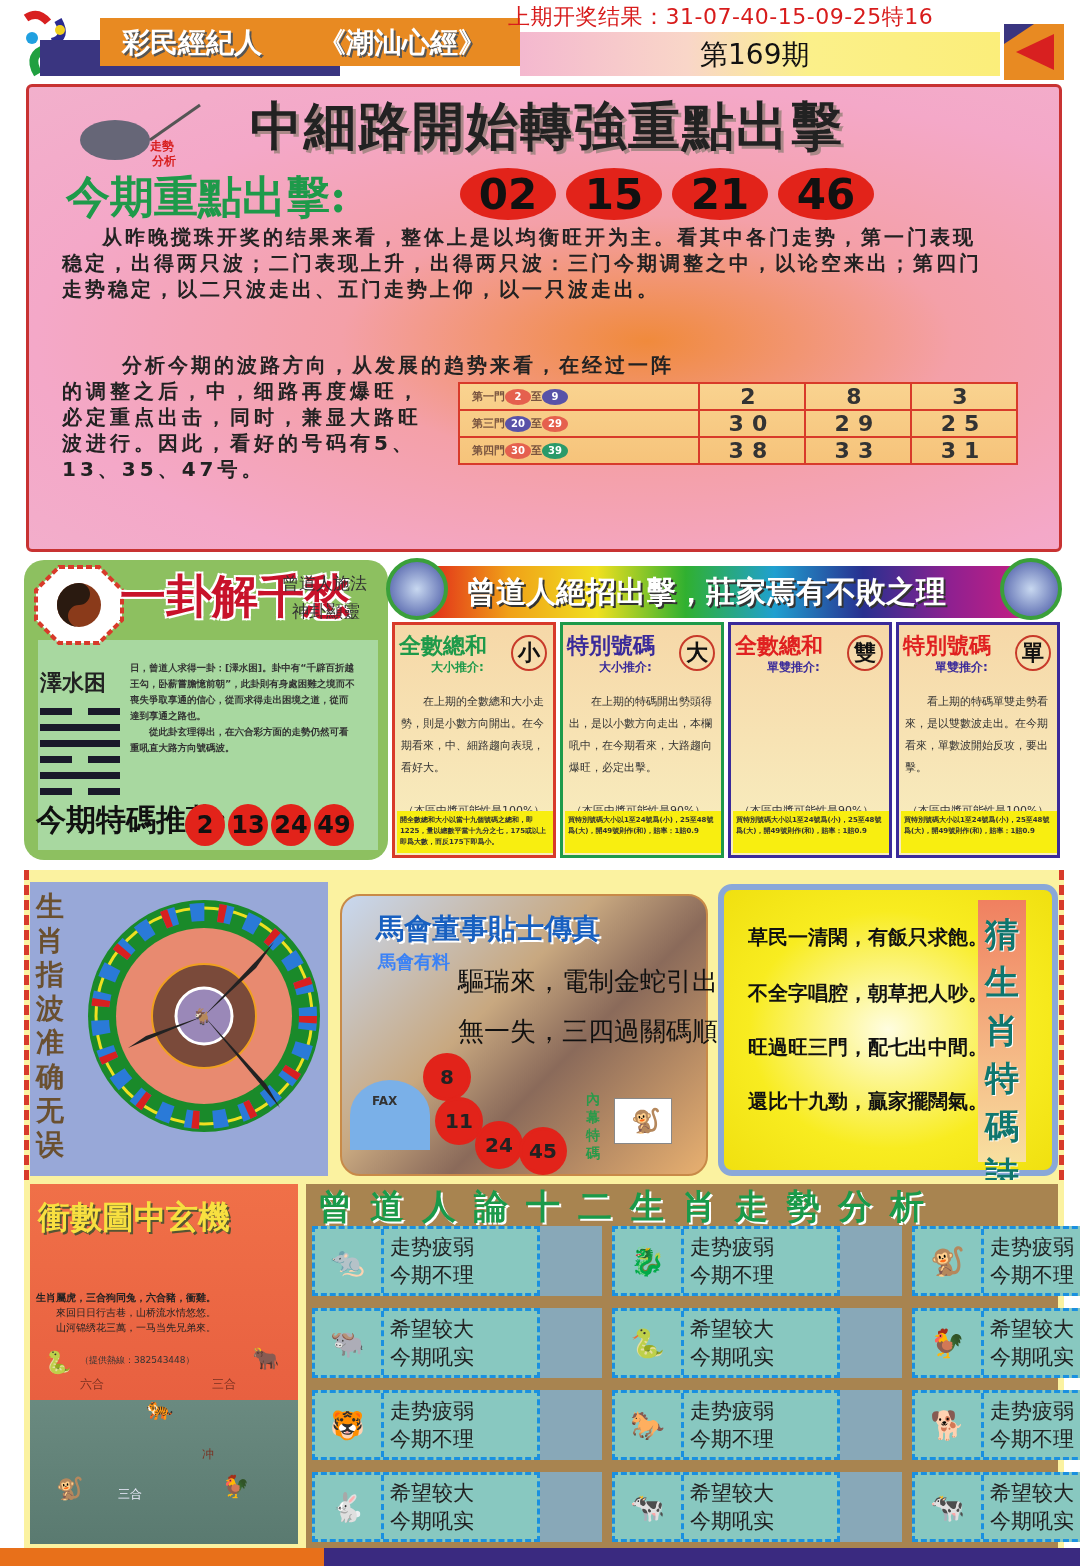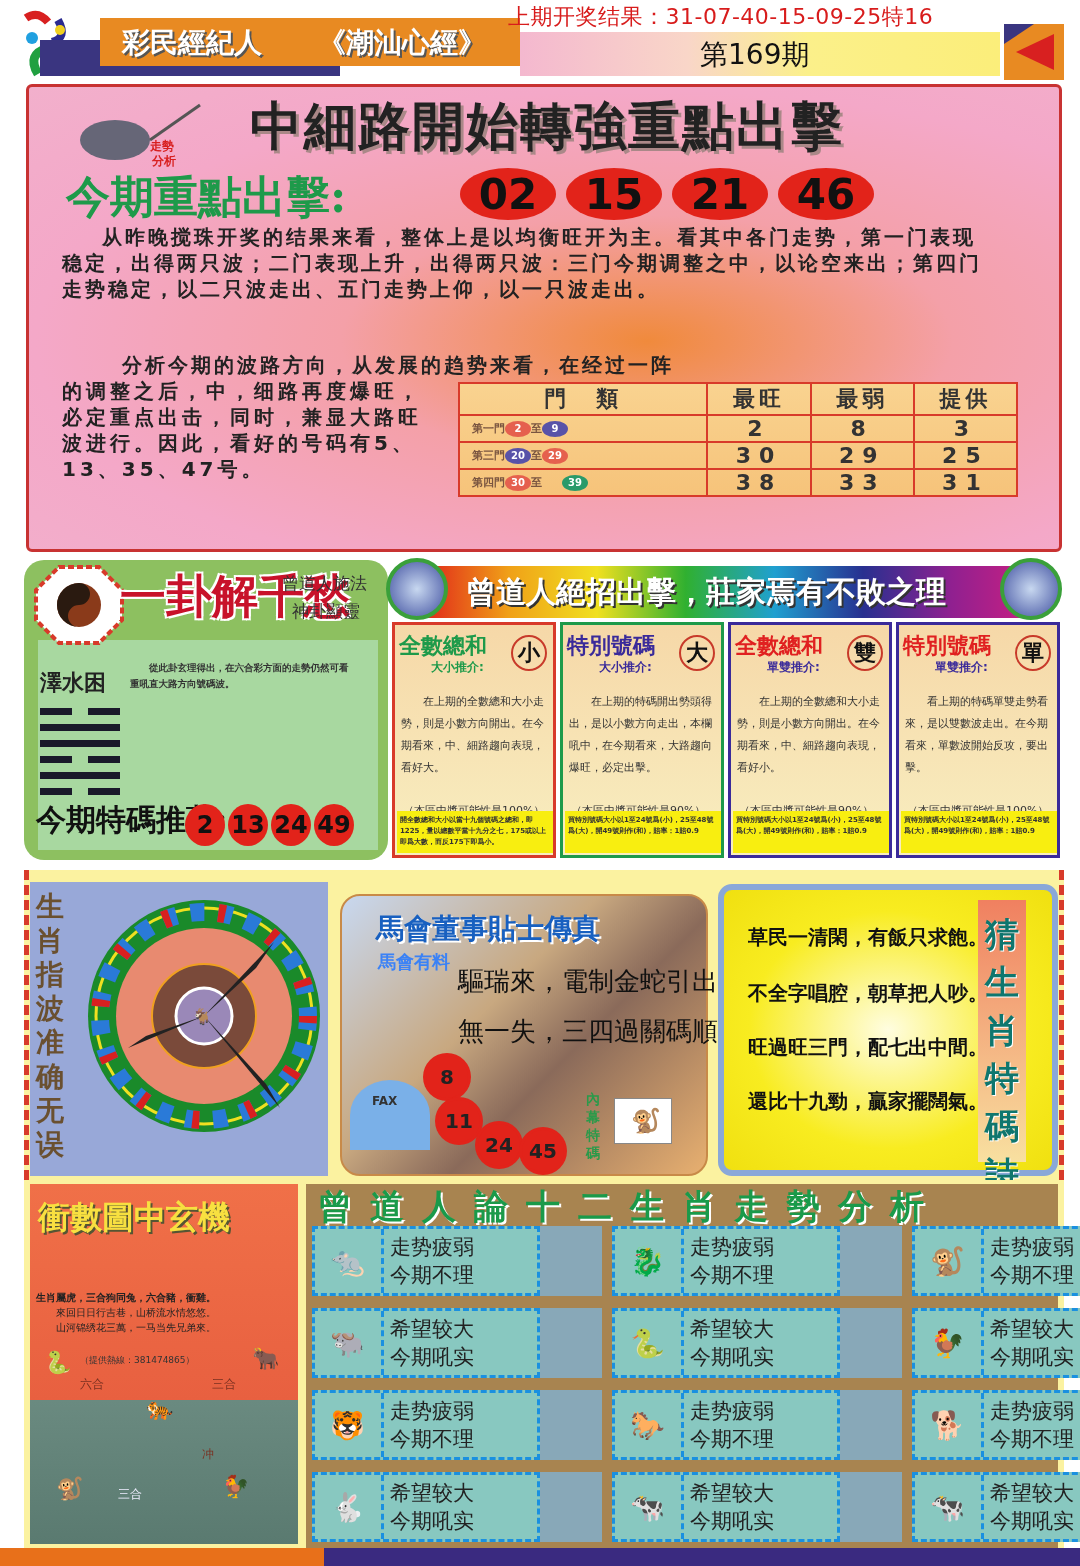--- a/index.html
+++ b/index.html
@@ -25,21 +25,21 @@
 #analysis-1{left:62px;top:224px;width:930px;font-size:20px;line-height:26px;color:#222;font-weight:bold;letter-spacing:3px;text-indent:2em;}
 #analysis-2{left:62px;top:352px;width:940px;font-size:20px;line-height:26px;color:#222;font-weight:bold;letter-spacing:3px;text-indent:3em;}
 #analysis-3{left:62px;top:378px;width:370px;font-size:20px;line-height:26px;color:#222;font-weight:bold;letter-spacing:4px;}
 
 #door-table{left:458px;top:382px;width:560px;border-collapse:collapse;background:linear-gradient(#f9d390,#f6c37a);}
 #door-table td,#door-table th{border:2px solid #d83a2a;text-align:center;font-weight:bold;color:#333;}
 #door-table th{font-size:22px;height:28px;letter-spacing:4px;}
 #door-table td{font-size:22px;height:27px;letter-spacing:8px;}
 #door-table td.door{font-size:11px;letter-spacing:0;text-align:left;padding-left:12px;color:#7a5540;}
 .mini{display:inline-block;width:26px;height:16px;border-radius:50%;font-size:10px;line-height:16px;text-align:center;color:#fff;font-weight:bold;vertical-align:middle;}
-.mr{background:#e5604e;}.mb{background:#5852a8;}.mg{background:#2a9a6a;margin-left:20px;}
+.mr{background:#e5604e;}.mb{background:#5852a8;}.mg{background:#2a9a6a;}
 
 #gua{left:24px;top:560px;width:364px;height:300px;background:#8dc060;border-radius:20px;}
 #gua-inner{left:38px;top:640px;width:340px;height:210px;background:#a8d8a0;}
 #bagua{left:34px;top:565px;width:90px;height:80px;}
 #gua-title{left:120px;top:566px;font-family:"DejaVu Serif",serif;font-size:46px;font-weight:bold;color:#c8122a;text-shadow:-2px -2px 0 #fff,2px 2px 0 #fff,2px -2px 0 #fff,-2px 2px 0 #fff;}
 #gua-sub1{left:282px;top:572px;font-family:"DejaVu Serif",serif;font-size:17px;color:#333;}
 #gua-sub2{left:292px;top:600px;font-family:"DejaVu Serif",serif;font-size:17px;color:#333;}
 #gua-name{left:40px;top:668px;font-family:"DejaVu Serif",serif;font-size:22px;font-weight:bold;color:#222;}
 #hexagram{left:40px;top:708px;width:80px;}
 .yao{height:7px;background:#1a1a2a;margin-bottom:9px;display:flex;justify-content:space-between;}
@@ -131,26 +131,20 @@
   <span class="redball">15</span>
   <span class="redball">21</span>
   <span class="redball">46</span>
 </div>
 <div id="analysis-1" class="abs">从昨晚搅珠开奖的结果来看，整体上是以均衡旺开为主。看其中各门走势，第一门表现稳定，出得两只波；二门表现上升，出得两只波：三门今期调整之中，以论空来出；第四门走势稳定，以二只波走出、五门走势上仰，以一只波走出。</div>
 <div id="analysis-2" class="abs">分析今期的波路方向，从发展的趋势来看，在经过一阵</div>
 <div id="analysis-3" class="abs">的调整之后，中，细路再度爆旺，必定重点出击，同时，兼显大路旺波进行。因此，看好的号码有5、13、35、47号。</div>
 
 <table id="door-table" class="abs">
   <tbody>
-      <tr>
-    <th>門　類</th>
-    <th>最旺</th>
-    <th>最弱</th>
-    <th>提供</th>
-  </tr>
   <tr>
     <td class="door"><span>第一門</span><span class="mini mr">2</span><span>至</span><span class="mini mb">9</span></td>
     <td>2</td>
     <td>8</td>
     <td>3</td>
   </tr>
   <tr>
     <td class="door"><span>第三門</span><span class="mini mb">20</span><span>至</span><span class="mini mr">29</span></td>
     <td>30</td>
     <td>29</td>
@@ -187,20 +181,21 @@
       <span></span>
       <span></span>
     </div>
   <div class="yao"></div>
   <div class="yao broken">
       <span></span>
       <span></span>
     </div>
 </div>
 <div id="gua-text" class="abs">
+  <p>日，曾道人求得一卦：[澤水困]。卦中有“千辟百折越王勾，卧薪嘗膽憶前朝”，此卦則有身處困難之境而不喪失爭取享通的信心，從而求得走出困境之道，從而達到享通之路也。</p>
   <p style="text-indent:2em">從此卦玄理得出，在六合彩方面的走勢仍然可看重吼直大路方向號碼波。</p>
 </div>
 <div id="gua-pick-label" class="abs">今期特碼推薦:</div>
 <div id="gua-balls" class="abs">
   <span class="rb2">2</span>
   <span class="rb2">13</span>
   <span class="rb2">24</span>
   <span class="rb2">49</span>
 </div>
 
@@ -222,21 +217,20 @@
   <div class="card-badge">大</div>
   <div class="card-sub" style="color:#3a2a9a">大小推介:</div>
   <div class="card-body">在上期的特碼開出勢頭得出，是以小數方向走出，本欄吼中，在今期看來，大路趨向爆旺，必定出擊。</div>
   <div class="card-prob">（本區中獎可能性是90%）</div>
   <div class="card-note">買特別號碼大小以1至24號爲(小)，25至48號爲(大)，開49號則作(和)，賠率：1賠0.9</div>
 </div>
 <div class="abs card" style="left:728px;border-color:#3a2a9a;">
   <div class="card-title" style="color:#e02020">全數總和</div>
   <div class="card-badge">雙</div>
   <div class="card-sub" style="color:#3a2a9a">單雙推介:</div>
-  <div class="card-body">在上期的全數總和大小走勢，則是小數方向開出。在今期看來，中、細路趨向表現，看好小。</div>
   <div class="card-prob">（本區中獎可能性是90%）</div>
   <div class="card-note">買特別號碼大小以1至24號爲(小)，25至48號爲(大)，開49號則作(和)，賠率：1賠0.9</div>
 </div>
 <div class="abs card" style="left:896px;border-color:#3a2a9a;">
   <div class="card-title" style="color:#e02020">特別號碼</div>
   <div class="card-badge">單</div>
   <div class="card-sub" style="color:#3a2a9a">單雙推介:</div>
   <div class="card-body">看上期的特碼單雙走勢看來，是以雙數波走出。在今期看來，單數波開始反攻，要出擊。</div>
   <div class="card-prob">（本區中獎可能性是100%）</div>
   <div class="card-note">買特別號碼大小以1至24號爲(小)，25至48號爲(大)，開49號則作(和)，賠率：1賠0.9</div>
@@ -285,21 +279,21 @@
 <div id="poem-side-text" class="abs" style="color:#0f766e;text-shadow:1px 1px 0 #fff;">猜生肖特碼詩</div>
 
 <div id="sec-bottom" class="abs"></div>
 <div id="num-box" class="abs"></div>
 <div id="num-title" class="abs">衝數圖中玄機</div>
 <div id="num-text" class="abs">
   <div style="font-weight:bold">生肖屬虎，三合狗同兔，六合豬，衝雞。</div>
   <div style="padding-left:20px">來回日日行吉巷，山桥流水情悠悠。</div>
   <div style="padding-left:20px">山河锦绣花三萬，一马当先兄弟來。</div>
 </div>
-<div id="num-contact" class="abs">（提供熱線：381474865）</div>
+<div id="num-contact" class="abs">（提供熱線：382543448）</div>
 <div class="abs" style="left:44px;top:1350px;font-size:22px;">🐍</div>
 <div class="abs" style="left:252px;top:1346px;font-size:22px;">🐂</div>
 <div class="abs" style="left:146px;top:1396px;font-size:22px;">🐅</div>
 <div class="abs" style="left:56px;top:1476px;font-size:22px;">🐒</div>
 <div class="abs" style="left:222px;top:1474px;font-size:22px;">🐓</div>
 <div class="abs zlabel" style="left:80px;top:1376px;">六合</div>
 <div class="abs zlabel" style="left:212px;top:1376px;">三合</div>
 <div class="abs zlabel" style="left:202px;top:1446px;">冲</div>
 <div class="abs zlabel" style="left:118px;top:1486px;color:#eef">三合</div>
 

